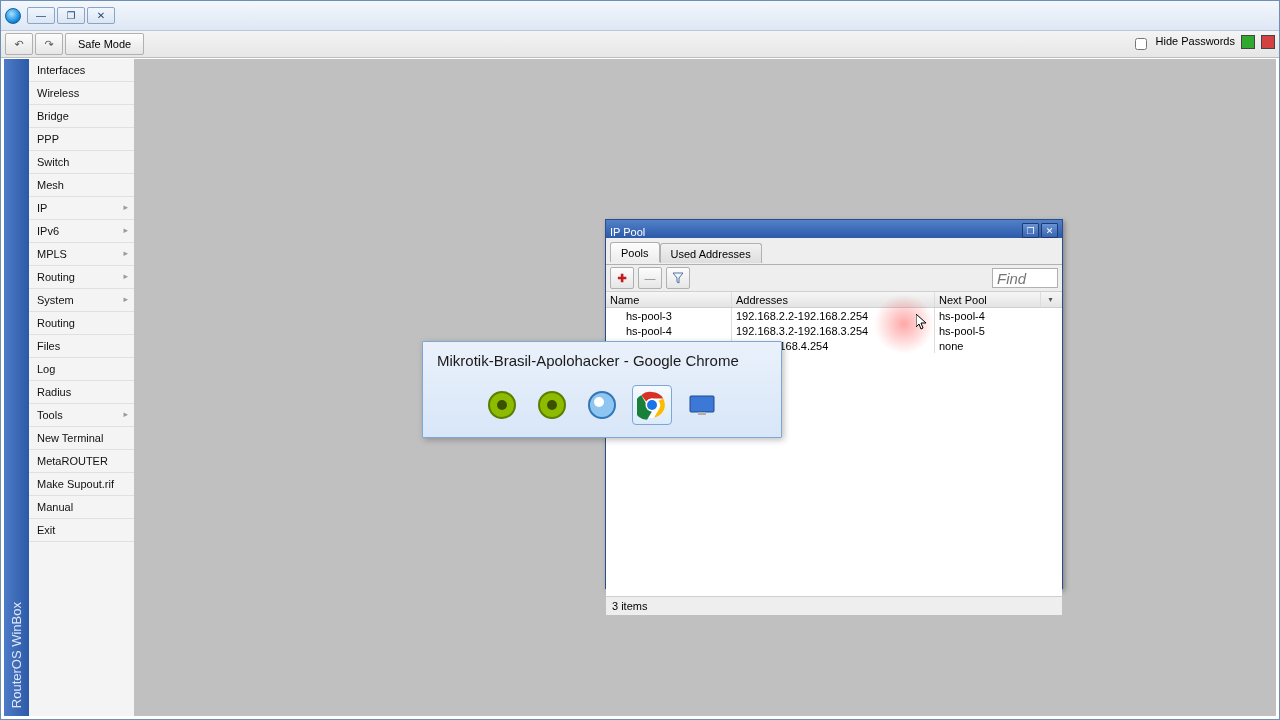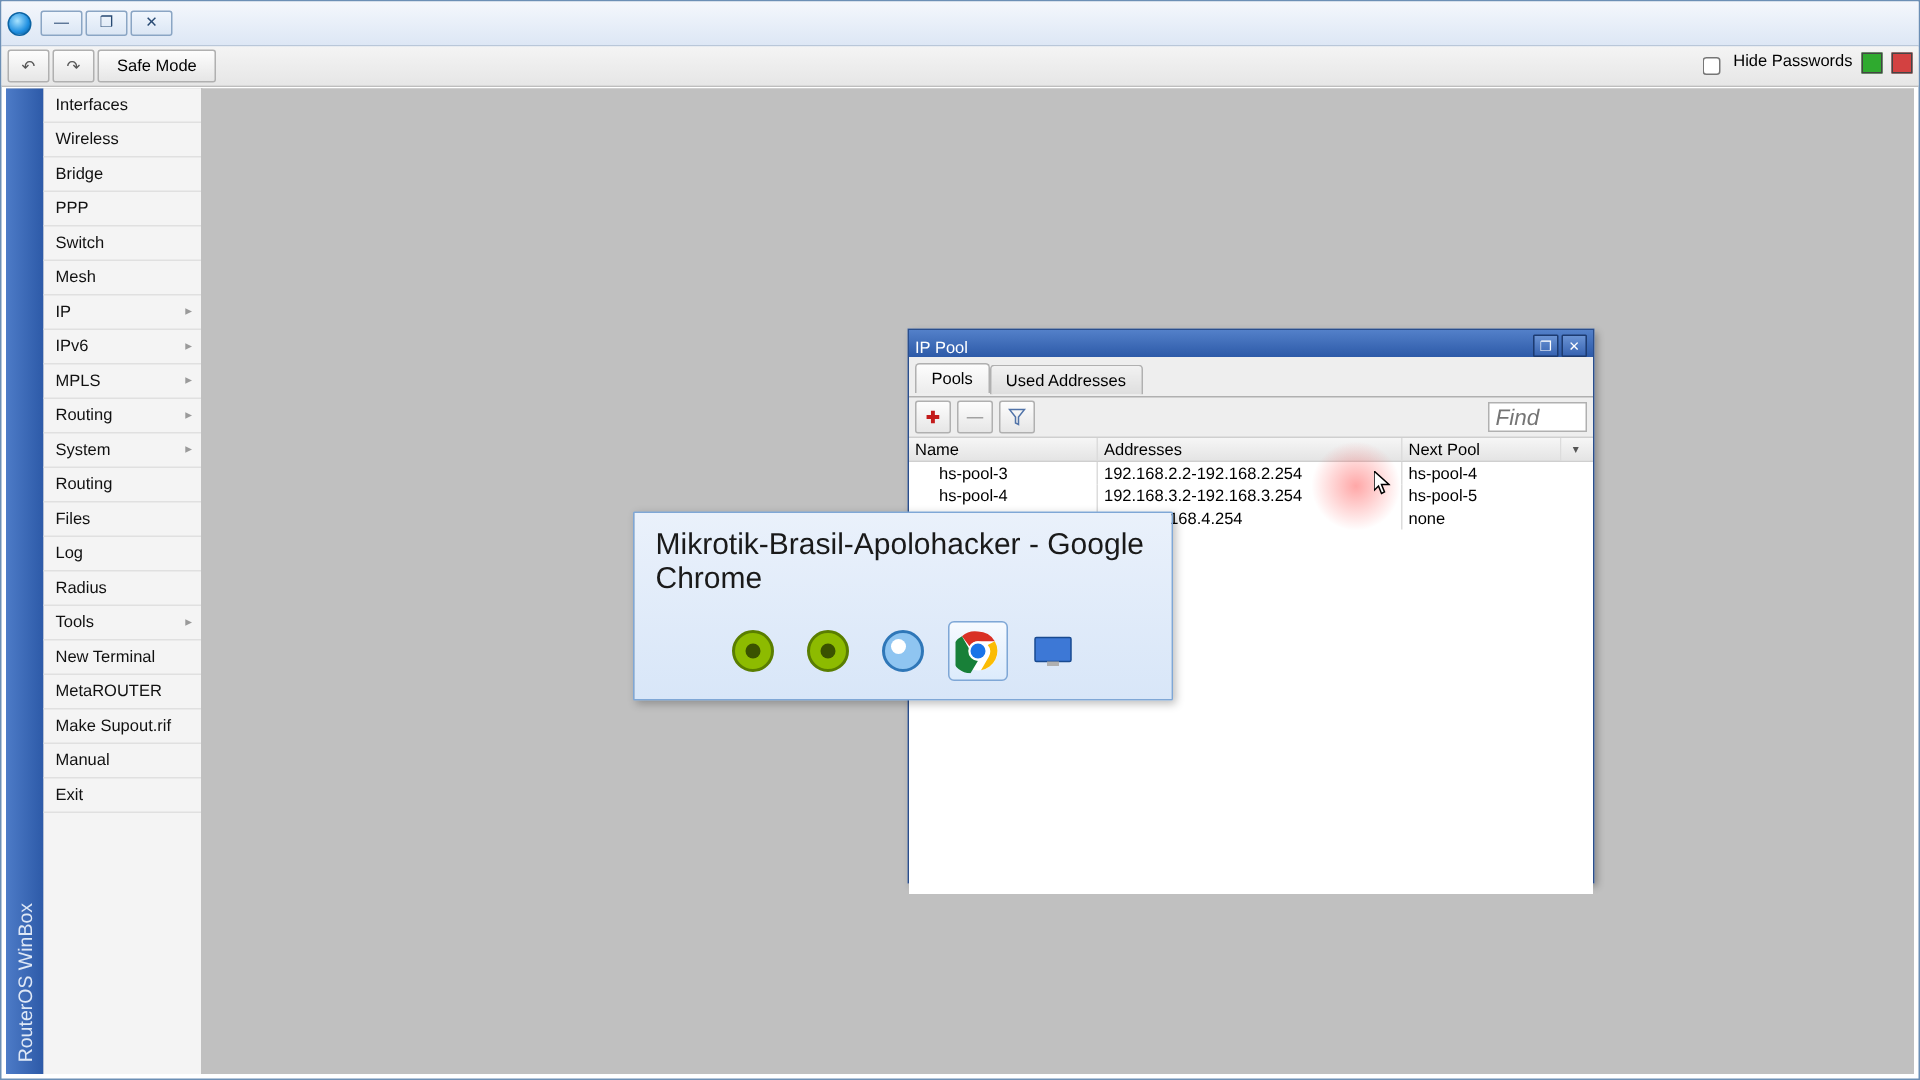--- a/index.html
+++ b/index.html
@@ -50,21 +50,21 @@
   .tbody{min-height:220px;background:#fff}
   .trow{background:#fff}
   .trow .c1{padding-left:20px}
   .status{height:18px;border-top:1px solid #cfcfcf;display:flex;align-items:center;padding:0 6px;background:#eee}
   
   .halo{position:absolute;width:70px;height:70px;border-radius:50%;background:radial-gradient(circle,rgba(255,60,60,.45),rgba(255,60,60,0) 60%);pointer-events:none}
   .cursor{position:absolute;width:11px;height:17px;pointer-events:none}
   .cursor svg{display:block}
   
   .tooltip{position:absolute;width:358px;background:linear-gradient(#eaf1fb,#d8e6f8);border:1px solid #7fa7d6;border-radius:1px;box-shadow:2px 2px 6px rgba(0,0,0,.25)}
-  .tooltip .tt-title{padding:10px 14px 0;font-size:20px;color:#1a1a1a}
+  .tooltip .tt-title{padding:10px 14px 0;font-size:15px;color:#1a1a1a}
   .tooltip .tt-icons{display:flex;gap:10px;justify-content:center;padding:16px 0 12px}
   .tt-ic{width:38px;height:38px;border-radius:4px;display:flex;align-items:center;justify-content:center;border:1px solid transparent}
   .tt-ic.sel{border:1px solid #7fa7d6;background:linear-gradient(#f6faff,#dcebfc)}
 </style>
 </head>
 <body>
 
 <div class="window">
   <div class="titlebar">
     <div class="icon"></div>
@@ -159,20 +159,23 @@
               <div class="cell c1">hs-pool-4</div>
               <div class="cell c2">192.168.3.2-192.168.3.254</div>
               <div class="cell c3" style="border-right: none;">hs-pool-5</div>
             </div>
             <div class="trow">
               <div class="cell c1"></div>
               <div class="cell c2">.4.2-192.168.4.254</div>
               <div class="cell c3" style="border-right: none;">none</div>
             </div>
           </div>
+        <div class="status">
+            <span>3 items</span>
+          </div>
       </div>
 
       <div class="halo" style="left:735px;top:230px"></div>
       <div class="cursor" style="left:782px;top:255px">
         <svg viewBox="0 0 11 17">
             <path d="M0 0v13l3-3 2 5 2-1-2-5h5z" fill="#fff" stroke="#000" stroke-width="1"></path>
           </svg>
       </div>
 
       <div class="tooltip" style="left:288px;top:282px">

